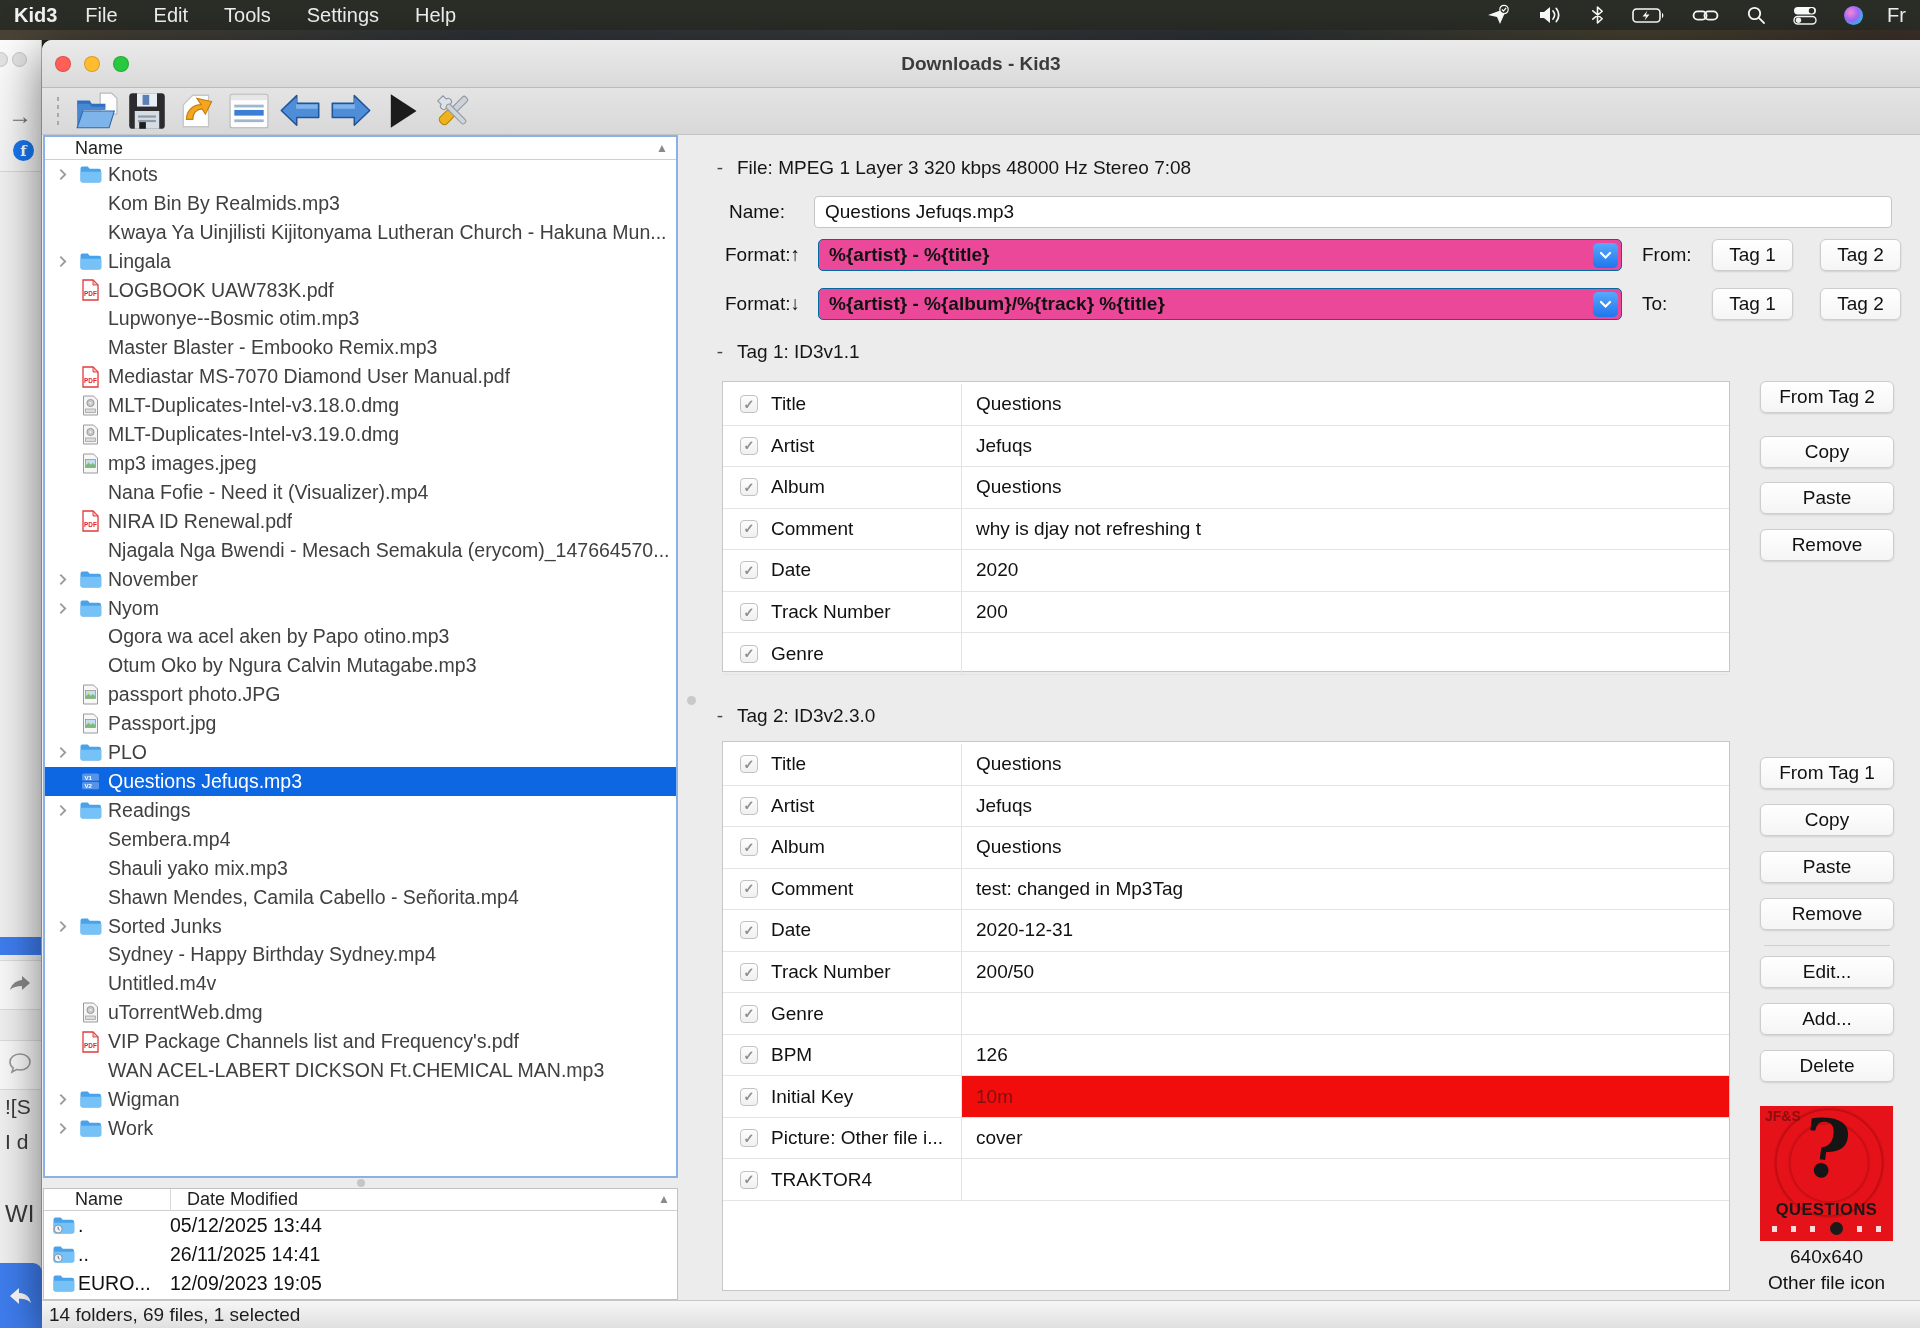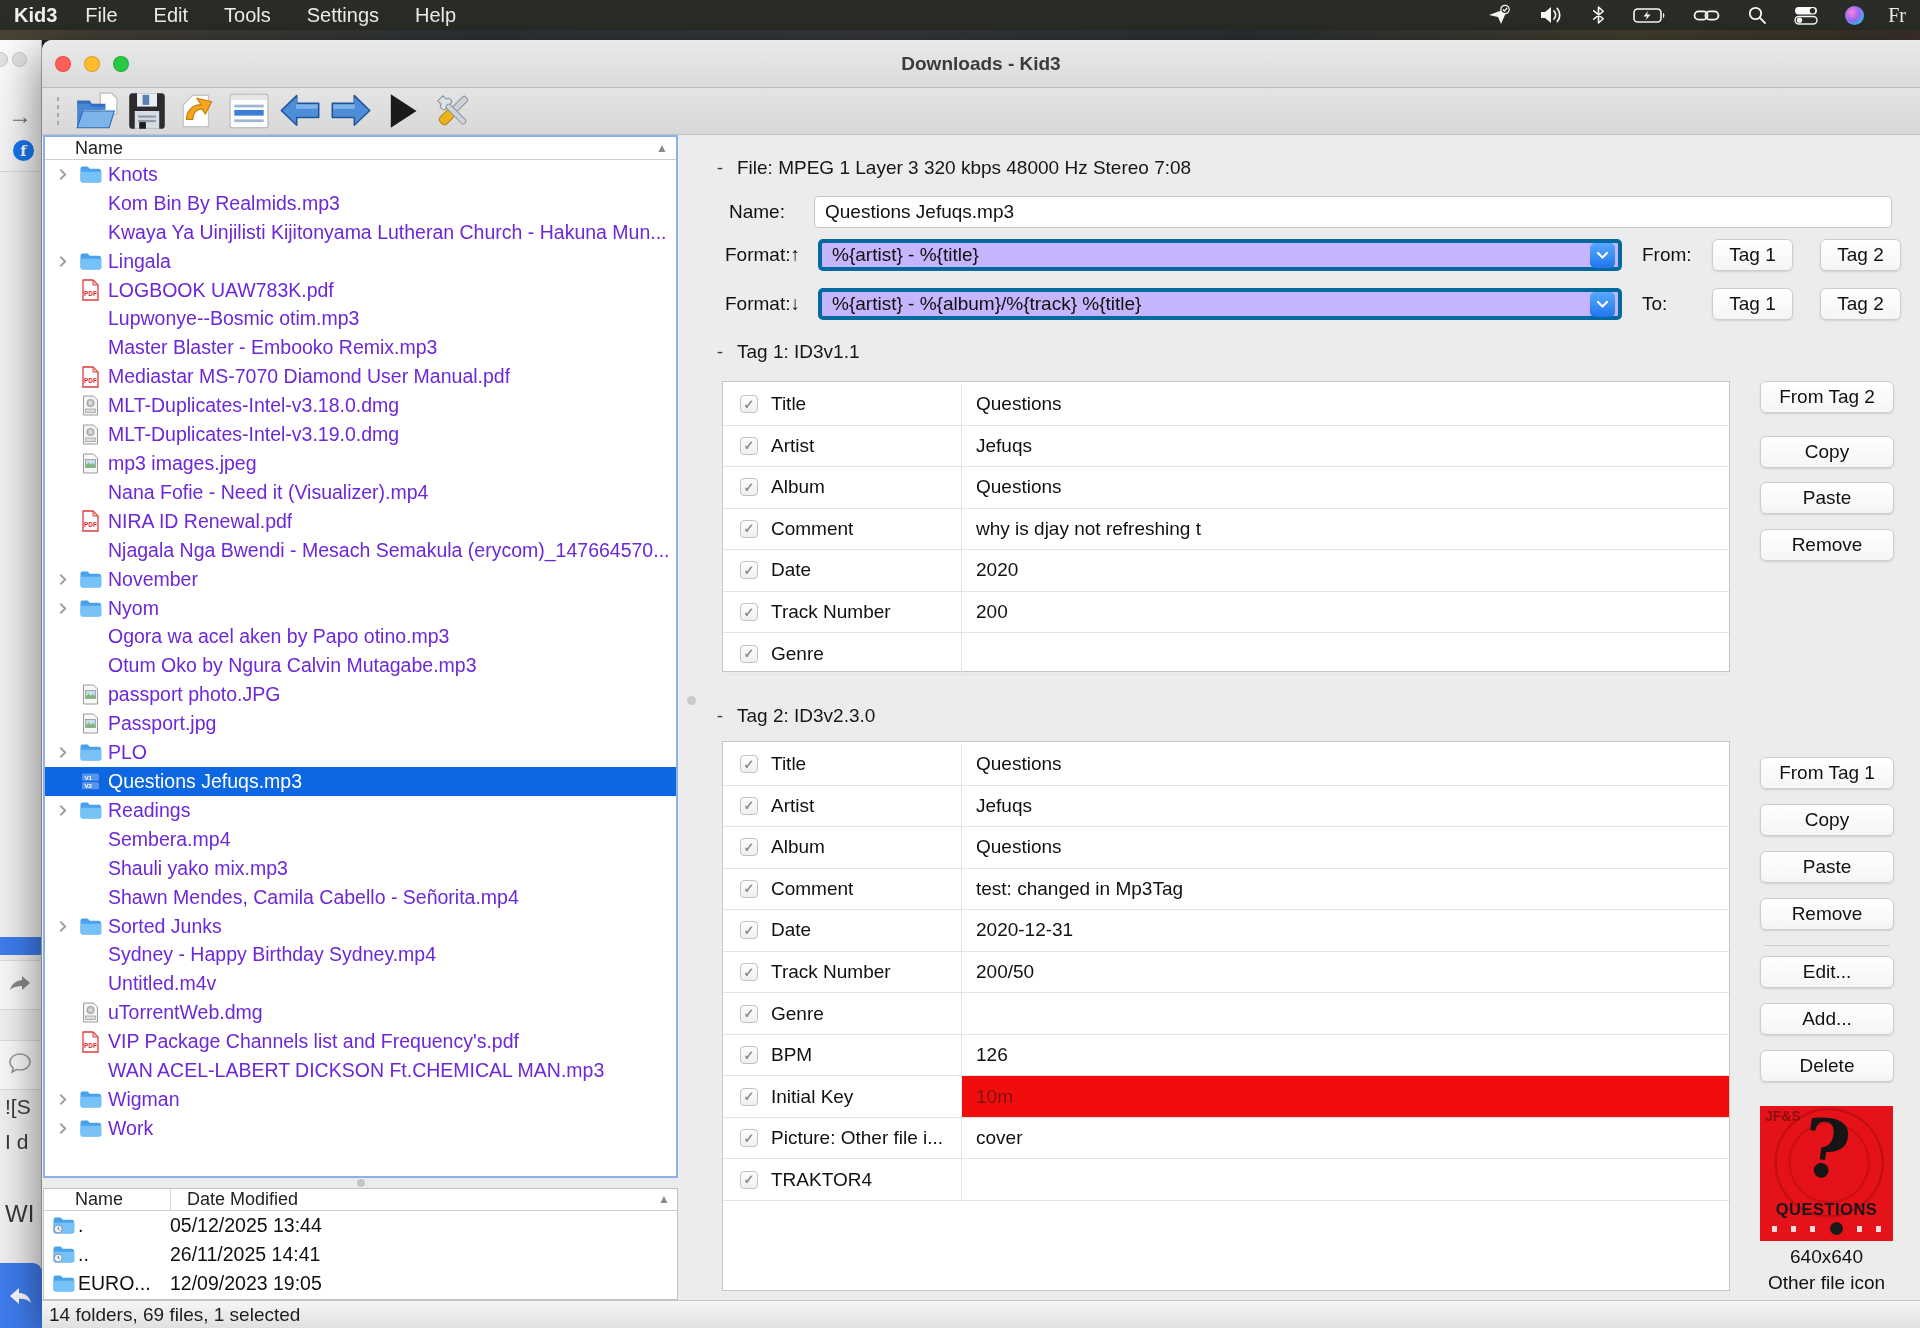--- a/index.html
+++ b/index.html
@@ -58,21 +58,21 @@
     background-size:6px 8px;background-position:center top;background-repeat:repeat-y;}
   .tb-btn{width:51px;height:44px;background:none;border:none;padding:0;
           display:flex;align-items:center;justify-content:center;}
 
   
   .file-panel{position:absolute;left:1px;top:95px;width:635px;height:1043px;background:#fff;
               border:2px solid #8ab2e8;overflow:hidden;}
   .fl-header{height:23px;border-bottom:1px solid #cfcfcf;display:flex;align-items:center;
              padding:0 8px 0 30px;font-size:18px;color:#222;background:#fff;}
   .sort-tri{margin-left:auto;color:#8a8a8a;font-size:12px;line-height:12px;}
-  .fl-row{display:flex;align-items:center;height:28.92px;font-size:19.5px;color:#6d28d9;
+  .fl-row{display:flex;align-items:center;height:28.92px;font-size:19.5px;color:#404040;
           padding-left:7px;white-space:nowrap;}
   .fl-row.sel{background:#0d66e2;color:#fff;}
   .chev{width:20px;display:flex;align-items:center;justify-content:center;flex:none;}
   .fl-ic{width:36px;display:flex;align-items:center;justify-content:center;flex:none;}
   .fl-label{overflow:hidden;}
 
   .h-splitter{position:absolute;left:1px;top:1138px;width:635px;height:10px;
               display:flex;align-items:center;justify-content:center;}
   .split-dot{width:8px;height:8px;border-radius:50%;background:#c6c6c6;}
   .v-split-dot{position:absolute;left:645px;top:656px;width:9px;height:9px;border-radius:50%;background:#c9c9c9;}
@@ -94,22 +94,22 @@
               display:flex;align-items:center;padding-left:7px;font-size:19px;color:#1d1d1d;}
 
   
   .right{position:absolute;left:658px;top:95px;width:1220px;height:1165px;font-size:19px;color:#111;}
   .rp{position:absolute;}
   .sec{display:flex;align-items:center;gap:11px;font-size:19px;color:#161616;}
   .sec .dash{width:12px;text-align:center;color:#444;}
   .flabel{height:32px;display:flex;align-items:center;}
   .text-input{position:absolute;height:32px;border:1px solid #c5c5c5;border-radius:4px;background:#fff;
               font-family:"Liberation Sans",sans-serif;font-size:19px;color:#111;padding:0 10px;}
-  .combo{position:absolute;height:32px;background:#c4b5fd;border:4px solid #0369a1;border-radius:5px;
-         display:flex;align-items:center;padding-left:10px;}
+  .combo{position:absolute;height:32px;background:#ec4899;border:1px solid #0369a1;border-radius:5px;
+         display:flex;align-items:center;padding-left:10px;font-weight:bold;}
   .combo .cval{flex:1;white-space:nowrap;overflow:hidden;}
   .combo .dd{width:25px;height:25px;margin-right:3px;flex:none;border-radius:5px;
              background:linear-gradient(#58a8fc,#1f76ee);display:flex;align-items:center;justify-content:center;}
   .sbtn{position:absolute;width:81px;height:32px;background:linear-gradient(#fff,#f5f5f5);
         border:1px solid #cdcdcd;border-radius:6px;box-shadow:0 1px 2px rgba(0,0,0,.12);
         font-family:"Liberation Sans",sans-serif;font-size:19px;color:#111;}
   .mbtn{position:absolute;width:134px;height:32px;background:linear-gradient(#fff,#f5f5f5);
         border:1px solid #cdcdcd;border-radius:6px;box-shadow:0 1px 2px rgba(0,0,0,.12);
         font-family:"Liberation Sans",sans-serif;font-size:19px;color:#111;}
   .btn-divider{position:absolute;left:1064px;width:126px;border-top:1px solid #cfcfcf;}
@@ -195,21 +195,21 @@
             <rect x="1" y="1" width="22" height="7.5" rx="3.7" fill="#fff"></rect>
             <circle cx="18.5" cy="4.7" r="2.7" fill="#2b2d27"></circle>
             <rect x="1" y="10.5" width="22" height="7.5" rx="3.7" fill="none" stroke="#fff" stroke-width="1.4"></rect>
             <circle cx="5.5" cy="14.2" r="2.7" fill="#fff"></circle>
           </svg>
         </span>
         <span class="tray-icon">
           <span class="siri-orb"></span>
         </span>
       </span>
-    <span class="clock" style="margin-left:24px;font-family:Liberation Serif, serif;">Fr</span>
+    <span class="clock" style="margin-left:24px;">Fr</span>
   </div>
   <div class="wall-strip"></div>
 
   <div class="bgwin">
     <div class="bg-top">
       <span class="bg-light" style="left:-7px;"></span>
       <span class="bg-light" style="left:12px;"></span>
       <span class="bg-arrow">→</span>
       <span class="fb">f</span>
     </div>

